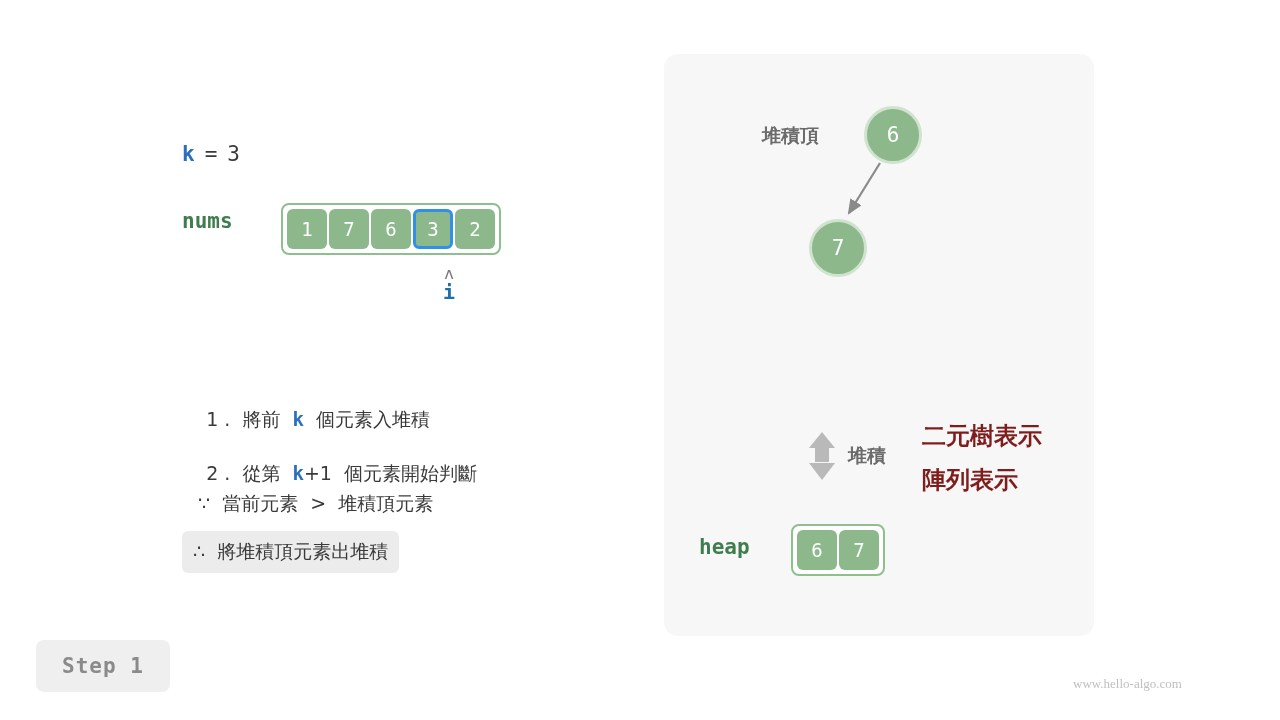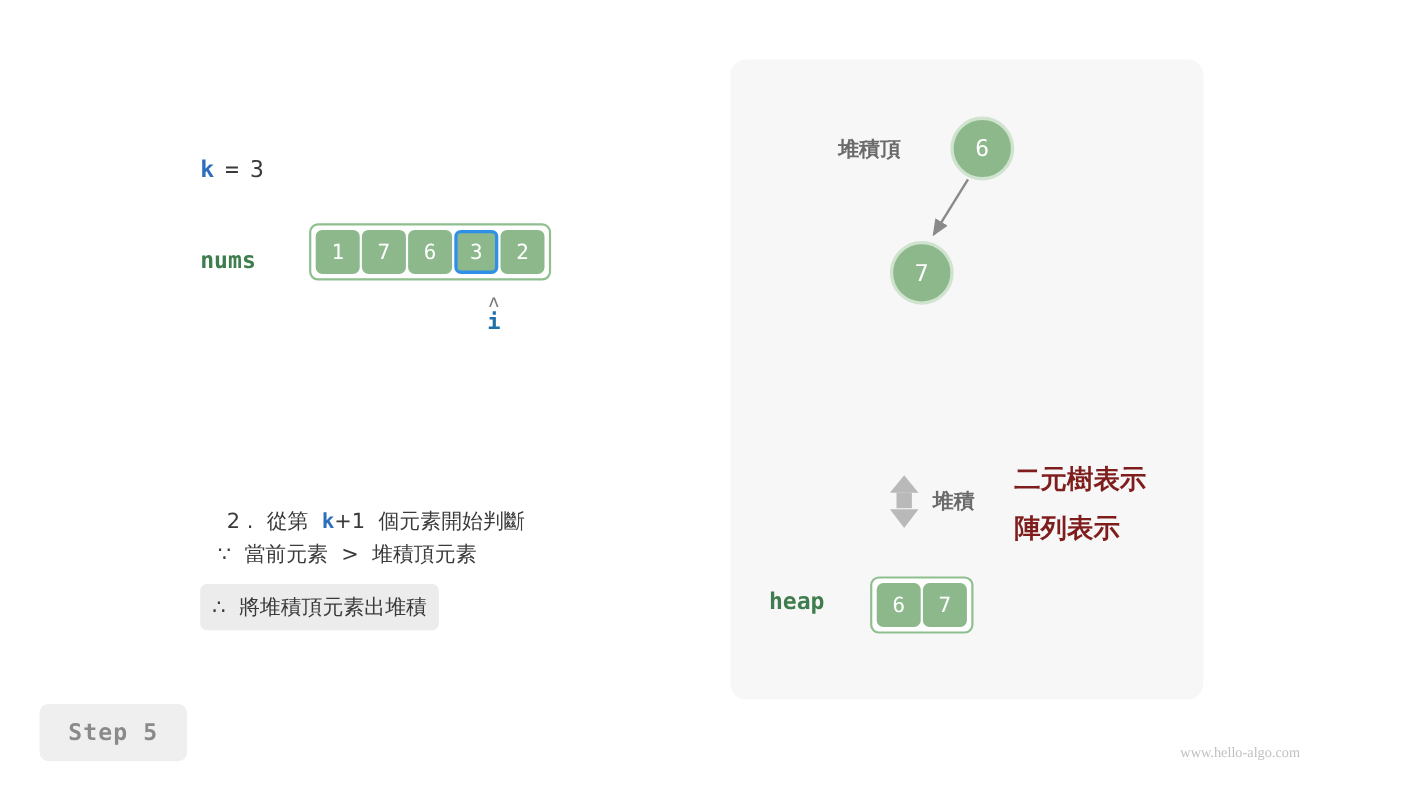--- a/index.html
+++ b/index.html
@@ -184,47 +184,50 @@
 <body>
 
 <div class="stage">
 
   <div class="var-row" style="left:182px; top:142px;">
     <span class="var-name blue">k</span>
     <span class="eq">=</span>
     <span class="num">3</span>
   </div>
 
-  <div class="var-row" style="left:182px; top:225px;">
+  <div class="var-row" style="left:182px; top:209px;">
     <span class="var-name green">nums</span>
   </div>
 
   <div class="array" style="left:281px; top:203px;">
     <div class="cell">1</div>
     <div class="cell">7</div>
     <div class="cell">6</div>
     <div class="cell highlight">3</div>
     <div class="cell">2</div>
   </div>
 
   <div class="pointer" style="left:428px; top:268px; width:42px;">
     <div class="caret">ʌ</div>
     <div class="plabel">i</div>
   </div>
 
+  <div class="step-line" style="left:182px; top:385px;">
+    <span>1 .  將前  </span><span class="kvar">k</span><span>  個元素入堆積</span>
+  </div>
 
   <div class="step-line" style="left:182px; top:439px;">
     <span>2 .  從第  </span><span class="kvar">k</span><span>+1  個元素開始判斷</span>
   </div>
 
   <div class="step-line" style="left:198px; top:491px;">∵  當前元素  &gt;  堆積頂元素</div>
 
   <div class="step-hl" style="left:182px; top:531px;">∴  將堆積頂元素出堆積</div>
 
-  <div class="step-badge" style="left:36px; top:640px;">Step 5</div>
+  <div class="step-badge" style="left:36px; top:640px;">Step 1</div>
 
   <div class="watermark" style="left:1073px; top:676px;font-family:Liberation Serif, serif;">www.hello-algo.com</div>
 
   <div class="panel" style="left:664px; top:54px; width:430px; height:582px;"></div>
 
   <svg class="edges">
     <defs>
       <marker id="arrowhead" markerWidth="8" markerHeight="8" refX="6" refY="3" orient="auto">
         <polygon points="0 0, 7 3, 0 6" fill="#8a8a8a"></polygon>
       </marker>

